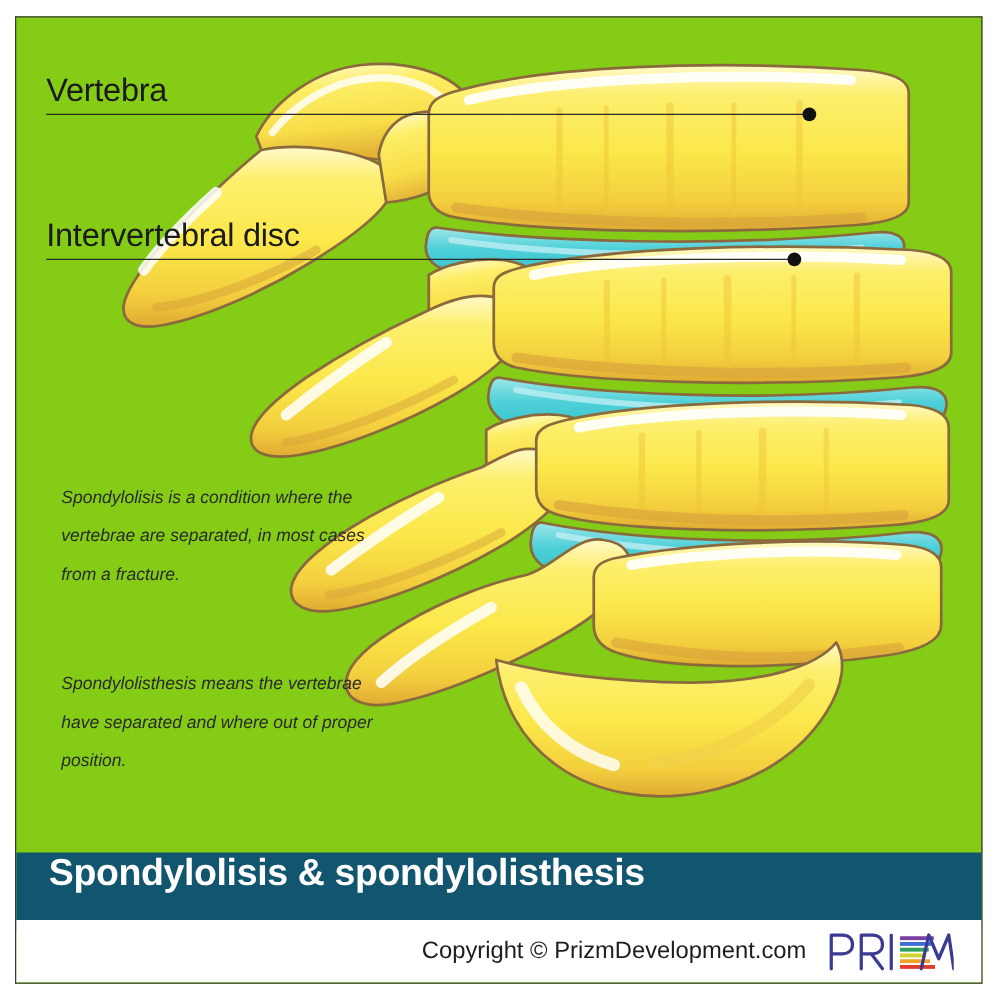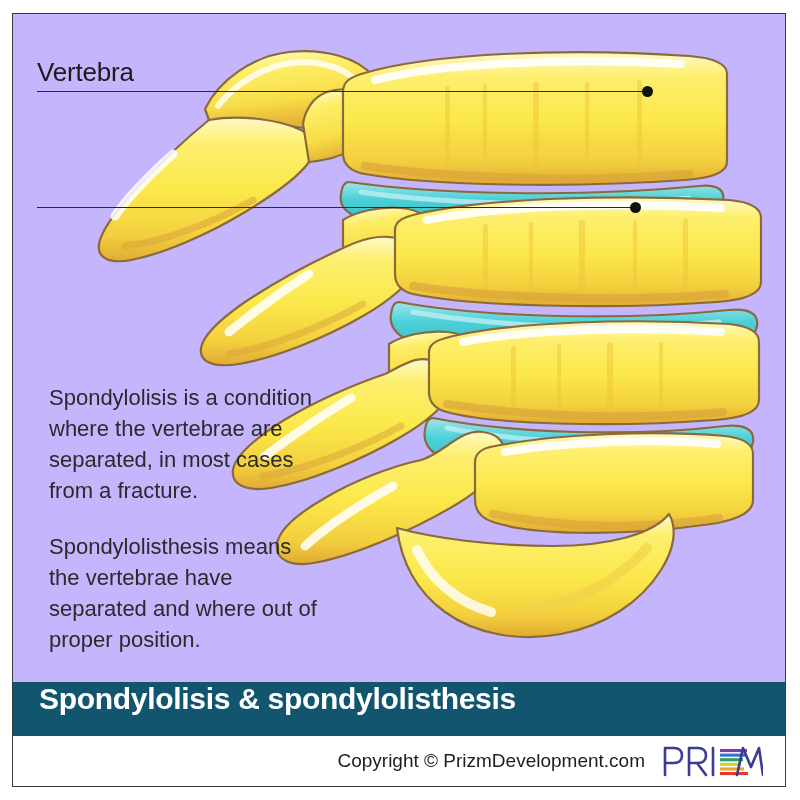--- a/index.html
+++ b/index.html
@@ -9,21 +9,21 @@
     font-family: "Liberation Sans", sans-serif;
     overflow: hidden;
   }
 
   #poster {
     position: absolute;
     left: 12px; top: 13px;
     width: 774px; height: 774px;
     border: 1.5px solid #3a3a3a;
     box-sizing: border-box;
-    background: #c4b5fd;
+    background: #84cc16;
     overflow: hidden;
   }
 
   
   #illustration {
     position: absolute;
     left: 0; top: 0;
     width: 774px; height: 655px;
   }
   #illustration svg { display: block; width: 100%; height: 100%; }
@@ -49,24 +49,25 @@
     position: absolute;
     width: 11px; height: 11px;
     border-radius: 50%;
     background: #111111;
     bottom: -5px;
   }
 
   
   .bodycopy {
     position: absolute;
-    font-size: 22px;
+    font-size: 14px;
     line-height: 31px;
     color: #2a2a2a;
     width: 268px;
+    font-style: italic;
   }
   #para1 { left: 36px; top: 368px; }
   #para2 { left: 36px; top: 517px; }
 
   
   #banner {
     position: absolute;
     left: 0; top: 668px;
     width: 774px; height: 64px;
     background: #12556f;
@@ -241,20 +242,21 @@
     </svg>
   </div>
 
   <div class="callout" style="left:24px; top:40px; width:640px; height:38px;">
     <span class="ctext">Vertebra</span>
     <span class="cline" style="width:610px;"></span>
     <span class="cdot" style="left:605px;"></span>
   </div>
 
   <div class="callout" style="left:24px; top:156px; width:640px; height:38px;">
+    <span class="ctext">Intervertebral disc</span>
     <span class="cline" style="width:598px;"></span>
     <span class="cdot" style="left:593px;"></span>
   </div>
 
 
   <div class="bodycopy" id="para1">Spondylolisis is a condition where the vertebrae are separated, in most cases from a fracture.</div>
   <div class="bodycopy" id="para2">Spondylolisthesis means the vertebrae have separated and where out of proper position.</div>
 
   <div id="banner">
     <span id="banner-title">Spondylolisis &amp; spondylolisthesis</span>

